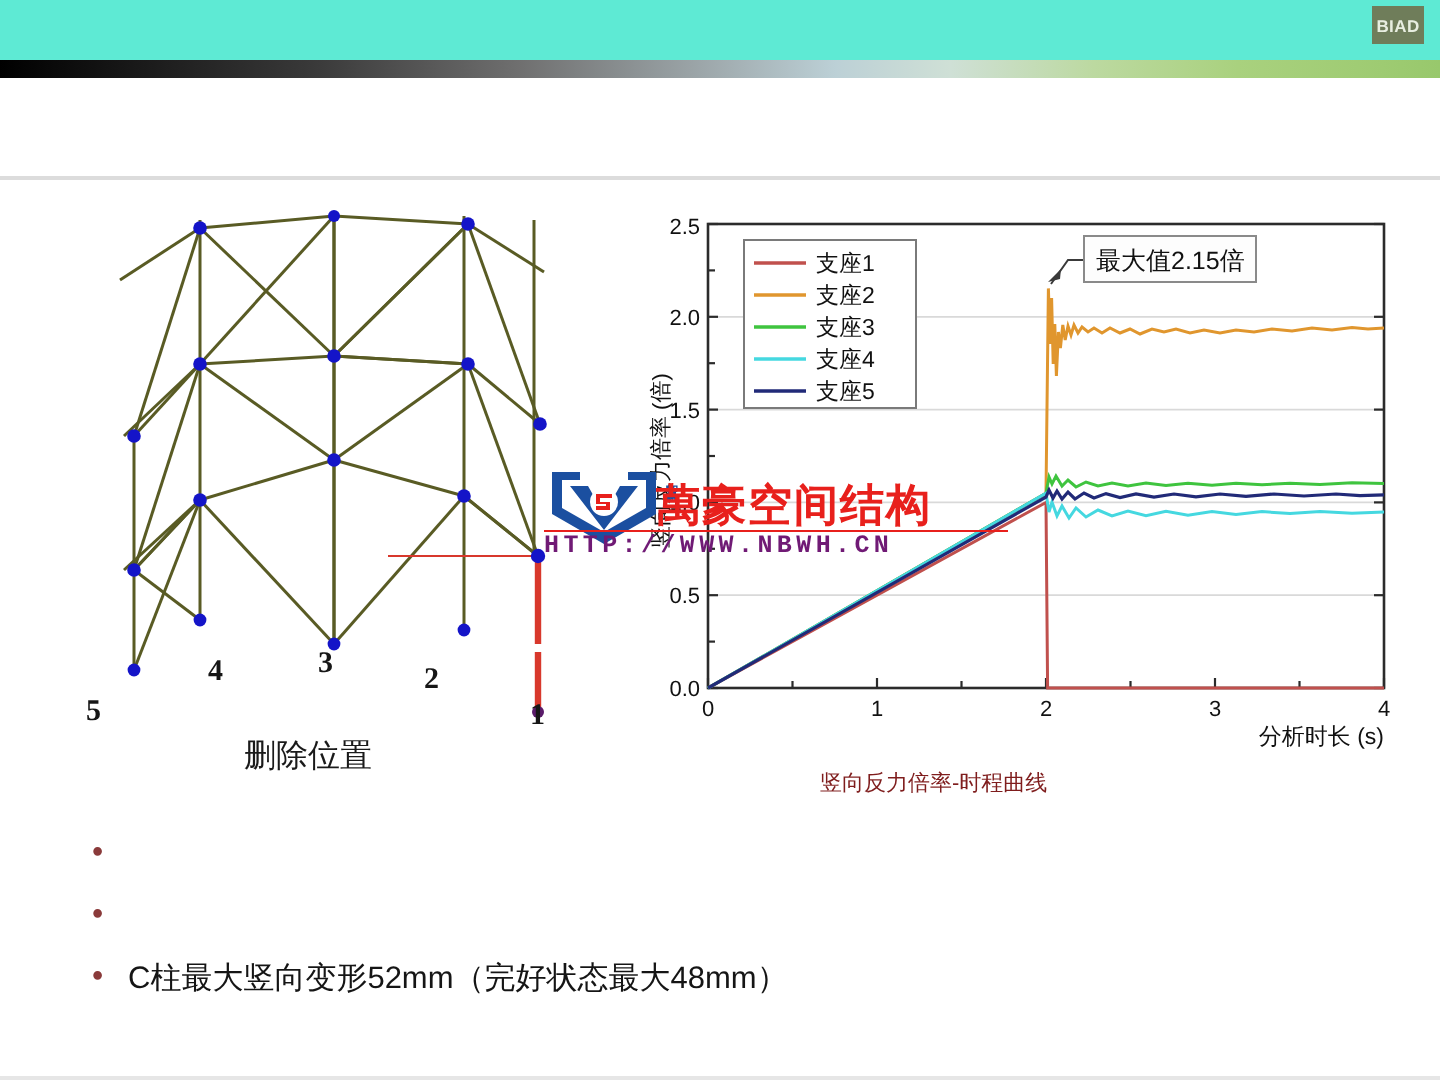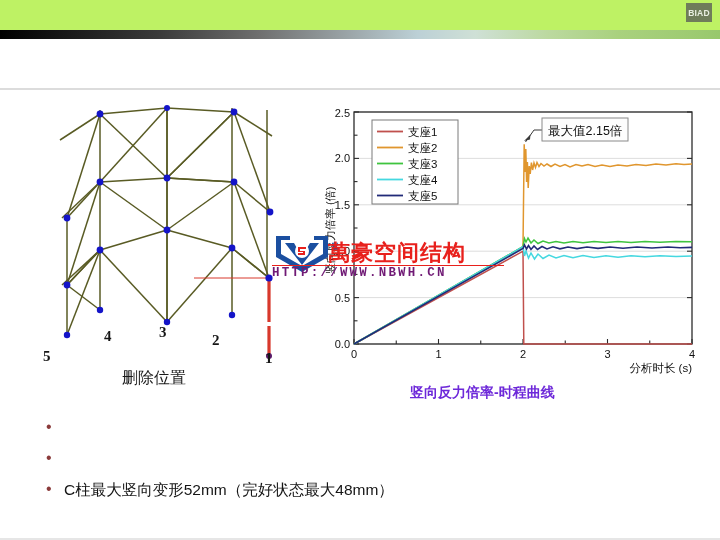--- a/index.html
+++ b/index.html
@@ -5,21 +5,21 @@
   html,body{margin:0;padding:0;}
   body{
     width:720px;height:540px;overflow:hidden;
     background:#ffffff;
     font-family:"Liberation Sans","DejaVu Sans",sans-serif;
     position:relative;
   }
   #slide{position:absolute;left:0;top:0;width:720px;height:540px;background:#fff;}
 
   
-  .header{position:absolute;left:0;top:0;width:720px;height:30px;background:#bef264;}
+  .header{position:absolute;left:0;top:0;width:720px;height:30px;background:#5eead4;}
   .logo-wrap{position:absolute;right:8px;top:3px;display:flex;align-items:center;}
   .logo-box{width:26px;height:19px;background:#6f7d5a;color:#e8eee0;font-size:8.5px;
             font-weight:bold;display:flex;align-items:center;justify-content:center;
             letter-spacing:.2px;font-family:"Liberation Sans",sans-serif;}
   .logo-txt{margin-left:6px;line-height:1.05;}
   .logo-cn{font-size:12.5px;font-weight:bold;color:#1b1b1b;letter-spacing:.3px;}
   .logo-en{font-size:5.6px;font-weight:bold;color:#333;letter-spacing:.25px;margin-top:1px;}
 
   .gradbar{position:absolute;left:0;top:30px;width:720px;height:9px;
     background:linear-gradient(to right,#000 0%,#151515 8%,#3a3a3a 22%,#6f6f6f 36%,
@@ -34,21 +34,21 @@
   
   .diagram{position:absolute;left:22px;top:100px;width:290px;height:300px;}
   .diagram svg{display:block;}
   .dlabel{position:absolute;font-size:15px;font-weight:bold;color:#161616;
     font-family:"Liberation Serif","DejaVu Serif",serif;}
   .dcap{position:absolute;font-size:16px;color:#1a1a1a;}
 
   
   .chartbox{position:absolute;left:318px;top:104px;width:392px;height:272px;}
   .chartbox svg{display:block;}
-  .chart-cap{position:absolute;left:410px;top:384px;font-size:14px;color:#6d28d9;font-weight:bold;}
+  .chart-cap{position:absolute;left:410px;top:384px;font-size:11px;color:#7f1d1d;}
 
   
   .wm{position:absolute;left:272px;top:232px;width:250px;height:62px;pointer-events:none;}
   .wm-logo{position:absolute;left:0px;top:0px;width:60px;height:42px;}
   .wm-txt{position:absolute;left:56px;top:6px;font-size:22px;font-weight:bold;color:#e8201c;
     letter-spacing:1px;font-family:Liberation Serif, serif;white-space:nowrap;}
   .wm-url{position:absolute;left:0px;top:34px;font-size:12.5px;font-weight:bold;color:#701a75;
     letter-spacing:2.2px;font-family:Liberation Mono, monospace;white-space:nowrap;}
   .wm-rule{position:absolute;left:0px;top:33px;width:232px;height:1.4px;background:#e8201c;}
   .wm-sub{position:absolute;left:58px;top:4px;font-size:6px;color:#1b4fa0;writing-mode:vertical-rl;

